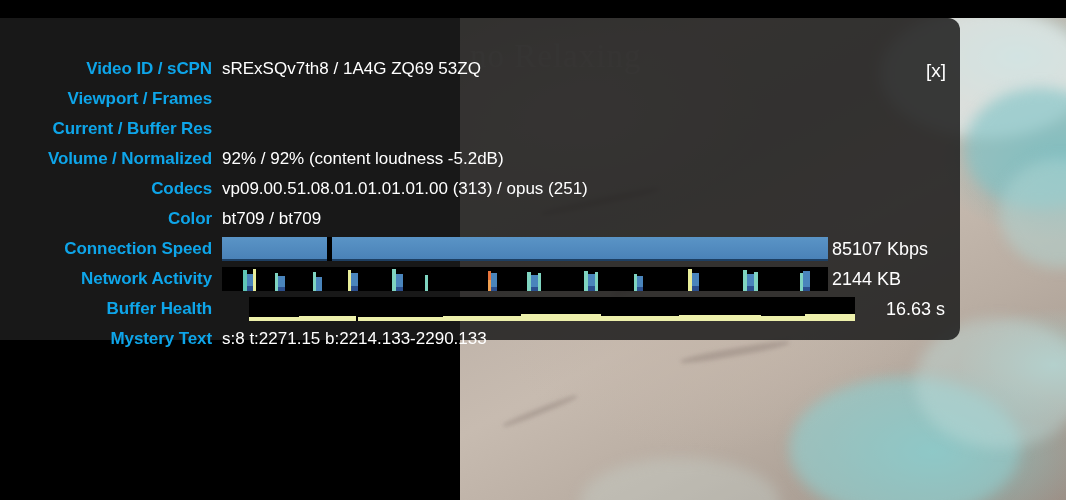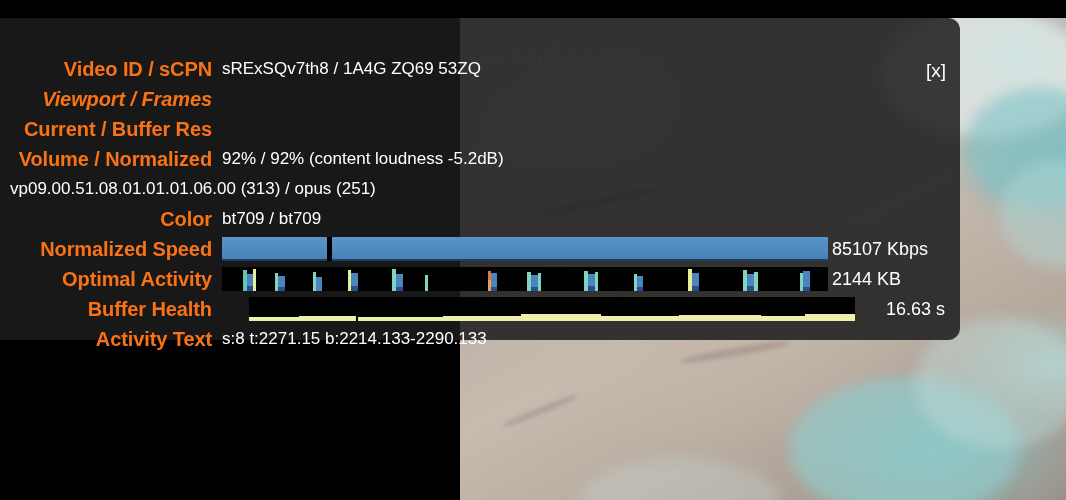--- a/index.html
+++ b/index.html
@@ -35,21 +35,21 @@
      white-space:nowrap;pointer-events:none;}
 
   
   #panel{position:absolute;left:0px;top:18px;width:960px;height:322px;
      background:rgba(28,28,28,.86);border-radius:0 12px 12px 0;}
   .close-btn{position:absolute;right:14px;top:43px;color:#fff;font-size:19px;
      line-height:1;cursor:pointer;font-family:"Liberation Sans",sans-serif;}
 
   .rows{position:absolute;left:0;top:0;width:960px;}
   .row{display:flex;align-items:center;height:30px;}
-  .lbl{width:212px;text-align:right;color:#f97316;font-weight:bold;font-size:20px;
+  .lbl{width:212px;text-align:right;color:#0ea5e9;font-weight:bold;font-size:17px;
        white-space:nowrap;letter-spacing:-.1px;}
   .val{margin-left:10px;color:#fff;font-size:17px;white-space:nowrap;}
   .row.graph .lbl{font-weight:bold;}
   .graph-area{margin-left:10px;width:606px;height:24px;position:relative;overflow:hidden;}
   .gval{margin-left:4px;color:#fff;font-size:18px;white-space:nowrap;}
 
   
   .cs-canvas{position:absolute;inset:0;background:#000;}
   .cs-seg{position:absolute;top:0;bottom:2px;background:linear-gradient(#5a94c6,#4a82b8);}
   .cs-seg::after{content:"";position:absolute;left:0;right:0;bottom:-2px;height:2px;background:#1d3f63;}
@@ -86,49 +86,50 @@
 
   <div class="watermark">no Relaxing</div>
 
   <div id="panel">
     <div class="close-btn">[x]</div>
     <div class="rows" id="rows">
         <div class="row" style="position: absolute; left: 0px; top: 36px;">
           <div class="lbl">Video ID / sCPN</div>
           <div class="val">sRExSQv7th8 / 1A4G ZQ69 53ZQ</div>
         </div>
-        <div class="row" style="position: absolute; left: 0px; top: 66px; font-style: italic;">
+        <div class="row" style="position: absolute; left: 0px; top: 66px;">
           <div class="lbl">Viewport / Frames</div>
         </div>
         <div class="row" style="position: absolute; left: 0px; top: 96px;">
           <div class="lbl">Current / Buffer Res</div>
         </div>
         <div class="row" style="position: absolute; left: 0px; top: 126px;">
           <div class="lbl">Volume / Normalized</div>
           <div class="val">92% / 92% (content loudness -5.2dB)</div>
         </div>
         <div class="row" style="position: absolute; left: 0px; top: 156px;">
-          <div class="val">vp09.00.51.08.01.01.01.06.00 (313) / opus (251)</div>
+          <div class="lbl">Codecs</div>
+          <div class="val">vp09.00.51.08.01.01.01.01.00 (313) / opus (251)</div>
         </div>
         <div class="row" style="position: absolute; left: 0px; top: 186px; justify-content: center;">
           <div class="lbl">Color</div>
           <div class="val">bt709 / bt709</div>
         </div>
         <div class="row graph" style="position: absolute; left: 0px; top: 216px;">
-          <div class="lbl">Normalized Speed</div>
+          <div class="lbl">Connection Speed</div>
           <div class="graph-area">
             <div class="cs-canvas">
               <div class="cs-seg" style="left: 0px; width: 105px;"></div>
               <div class="cs-seg" style="left: 110px; width: 496px;"></div>
             </div>
           </div>
           <div class="gval">85107 Kbps</div>
         </div>
         <div class="row graph" style="position: absolute; left: 0px; top: 246px;">
-          <div class="lbl">Optimal Activity</div>
+          <div class="lbl">Network Activity</div>
           <div class="graph-area">
             <div class="na-canvas">
               <div class="na-bar" style="left: 21px; width: 4px; height: 20.64px; background: rgb(95, 198, 182);"></div>
               <div class="na-bar" style="left: 25px; width: 6px; height: 16.8px; background: rgb(74, 133, 188);"></div>
               <div class="na-bar" style="left: 31px; width: 3px; height: 21.6px; background: rgb(233, 238, 154);"></div>
               <div class="na-bar" style="left: 25px; width: 6px; height: 5.28px; background: rgb(43, 79, 142);"></div>
               <div class="na-bar" style="left: 53px; width: 3px; height: 17.76px; background: rgb(127, 212, 192);"></div>
               <div class="na-bar" style="left: 56px; width: 7px; height: 14.88px; background: rgb(74, 133, 188);"></div>
               <div class="na-bar" style="left: 56px; width: 7px; height: 4.32px; background: rgb(43, 79, 142);"></div>
               <div class="na-bar" style="left: 91px; width: 3px; height: 18.72px; background: rgb(127, 212, 192);"></div>
@@ -200,19 +201,19 @@
               </div>
               <div class="bh-seg" style="left: 556px; width: 50px;">
                 <div class="bh-yellow" style="height: 6.72px;"></div>
               </div>
               <div class="bh-divider" style="left: 107px;"></div>
             </div>
           </div>
           <div class="gval">16.63 s</div>
         </div>
         <div class="row" style="position: absolute; left: 0px; top: 306px;">
-          <div class="lbl">Activity Text</div>
+          <div class="lbl">Mystery Text</div>
           <div class="val">s:8 t:2271.15 b:2214.133-2290.133</div>
         </div>
       </div>
   </div>
 
 </div>
 
 </body></html>

